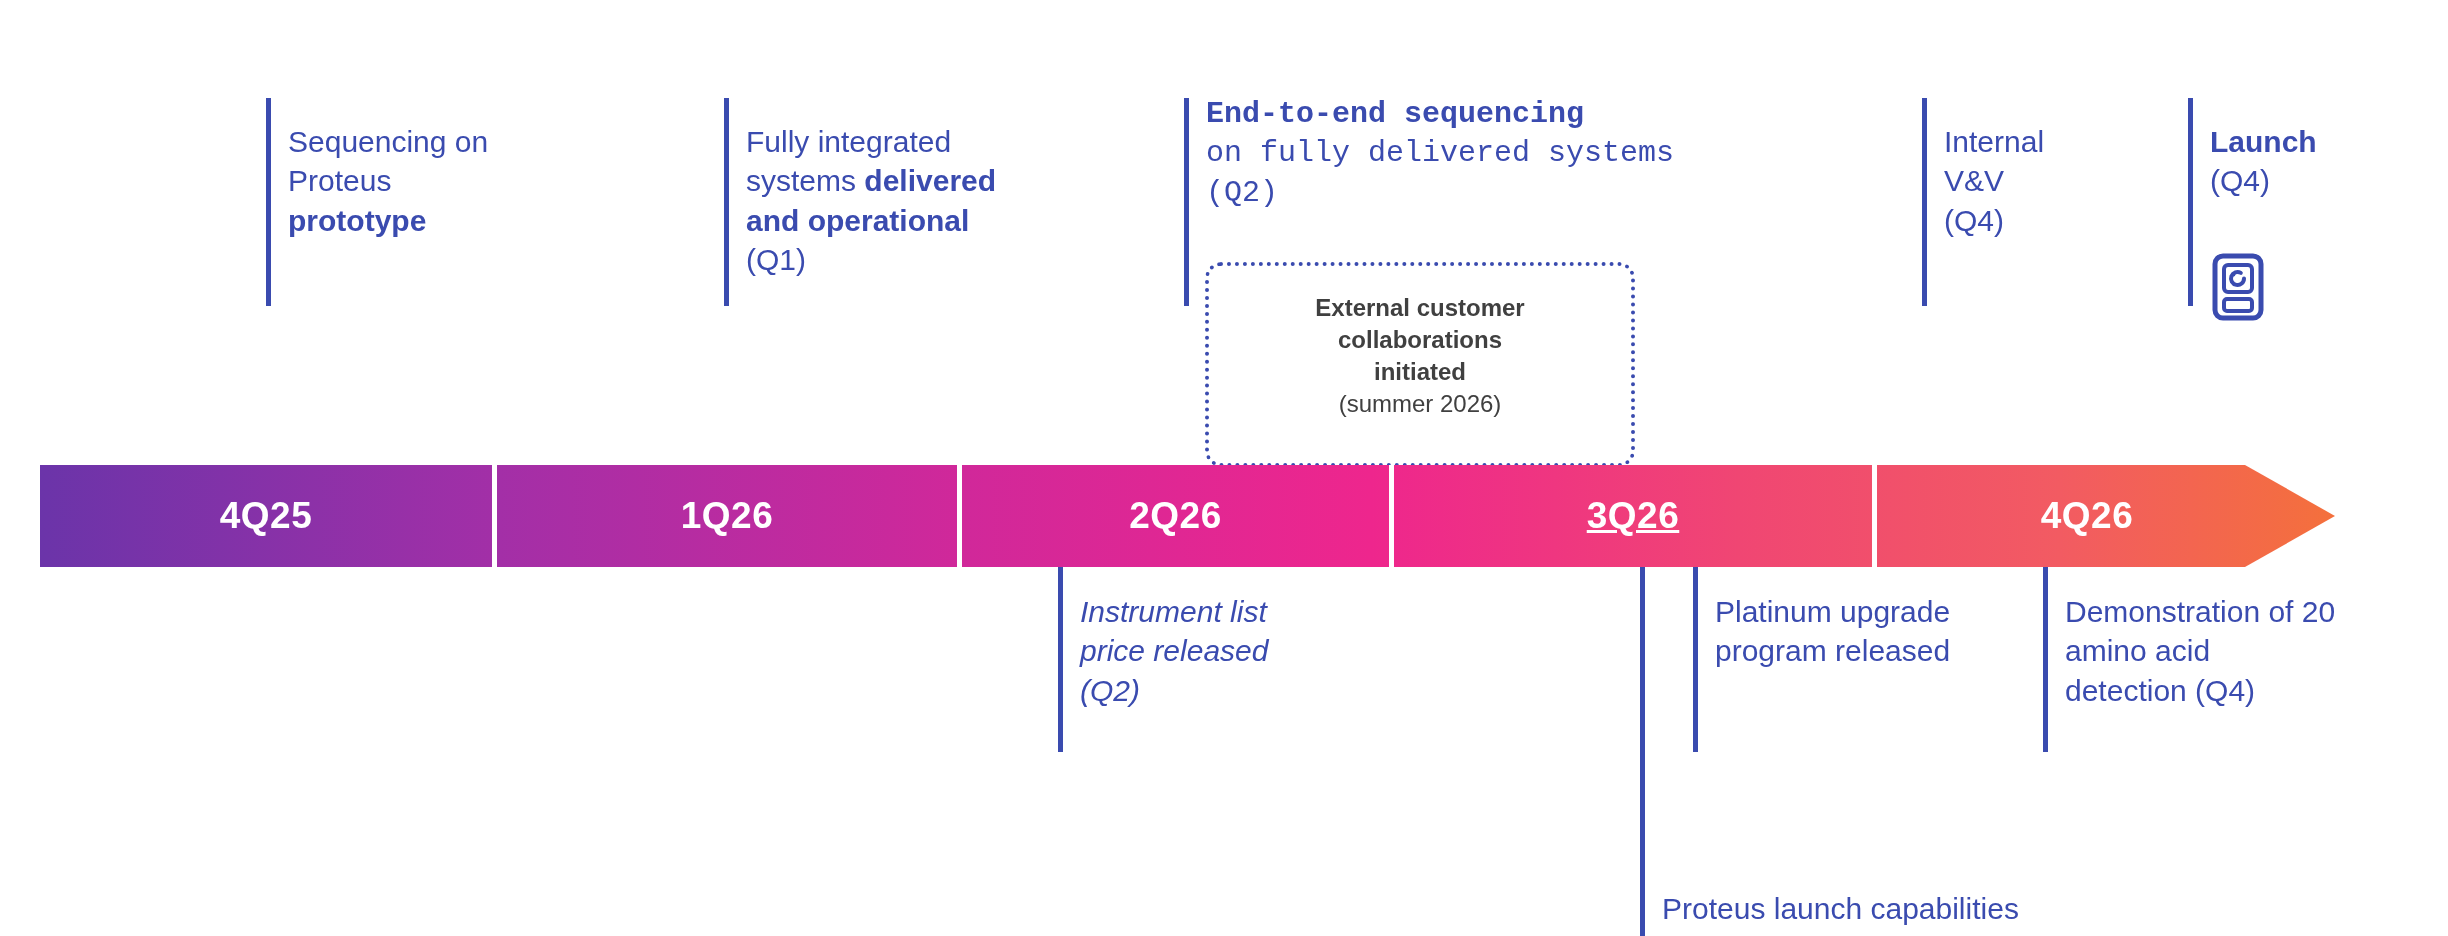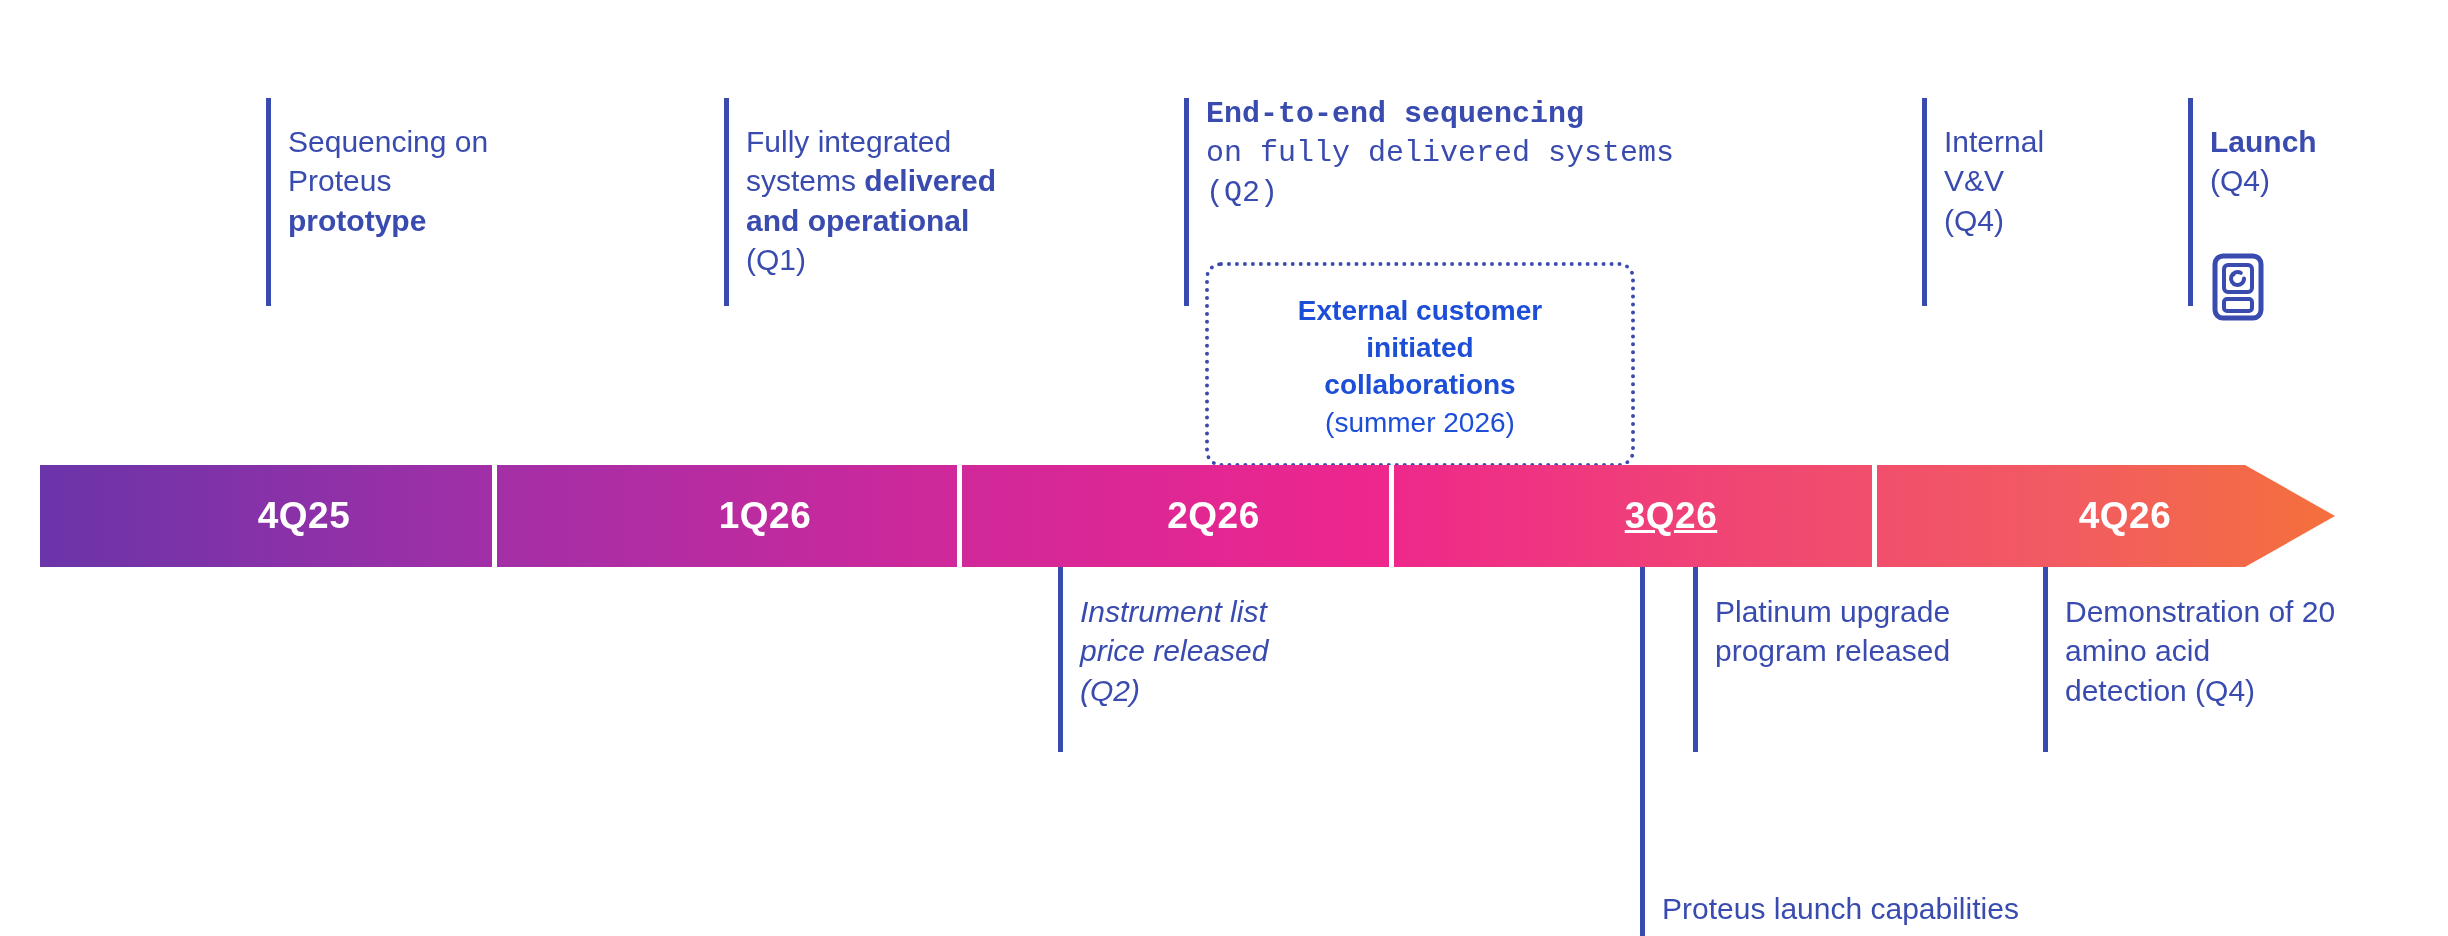--- a/index.html
+++ b/index.html
@@ -5,34 +5,34 @@
   html,body{margin:0;padding:0;background:#ffffff;}
   body{width:2448px;height:936px;position:relative;overflow:hidden;
        font-family:"Liberation Sans","DejaVu Sans",sans-serif;color:#3A4BAF;}
   .stage{position:absolute;left:0;top:0;width:2448px;height:936px;margin-top:40px;}
 
   
   .bar-wrap{position:absolute;left:40px;top:425px;width:2295px;height:102px;}
   .bar-svg{position:absolute;left:0;top:0;}
   .seg-label{position:absolute;top:425px;height:102px;line-height:102px;
              color:#ffffff;font-weight:bold;font-size:37px;text-align:center;
-             letter-spacing:.5px;padding-left:38px;}
+             letter-spacing:.5px;}
 
   
   .vline{position:absolute;width:5px;background:#3A4BAF;}
 
   
   .callout{position:absolute;font-size:30px;line-height:1.31;color:#3A4BAF;}
   .callout .b{font-weight:bold;}
 
   
   .dotbox{position:absolute;border:4px dotted #3A4BAF;border-radius:16px;
           box-sizing:border-box;}
   .dotbox .inner{position:absolute;left:0;right:0;top:26px;text-align:center;
-                 font-size:28px;line-height:1.33;color:#1d4ed8;}
+                 font-size:24px;line-height:1.33;color:#404040;}
   .dotbox .inner .hd{font-weight:bold;}
 
   
   .icon-seq{position:absolute;}
 </style>
 </head>
 <body>
 
 <div class="stage">
 
@@ -54,22 +54,22 @@
   <div class="vline" style="left:1184px;top:58px;height:208px;"></div>
   <div class="callout" style="left:1206px;top:55px;width:520px;font-family:Liberation Mono, monospace;">
     <div class="b">End-to-end sequencing</div>
     <div>on fully delivered systems</div>
     <div>(Q2)</div>
   </div>
 
   <div class="dotbox" style="left:1205px;top:222px;width:430px;height:205px;">
     <div class="inner">
       <div class="hd">External customer</div>
+      <div class="hd">collaborations</div>
       <div class="hd">initiated</div>
-      <div class="hd">collaborations</div>
       <div>(summer 2026)</div>
     </div>
   </div>
 
   <div class="vline" style="left:1922px;top:58px;height:208px;"></div>
   <div class="callout" style="left:1944px;top:82px;width:240px;">
     <div>Internal</div>
     <div>V&amp;V</div>
     <div>(Q4)</div>
   </div>

